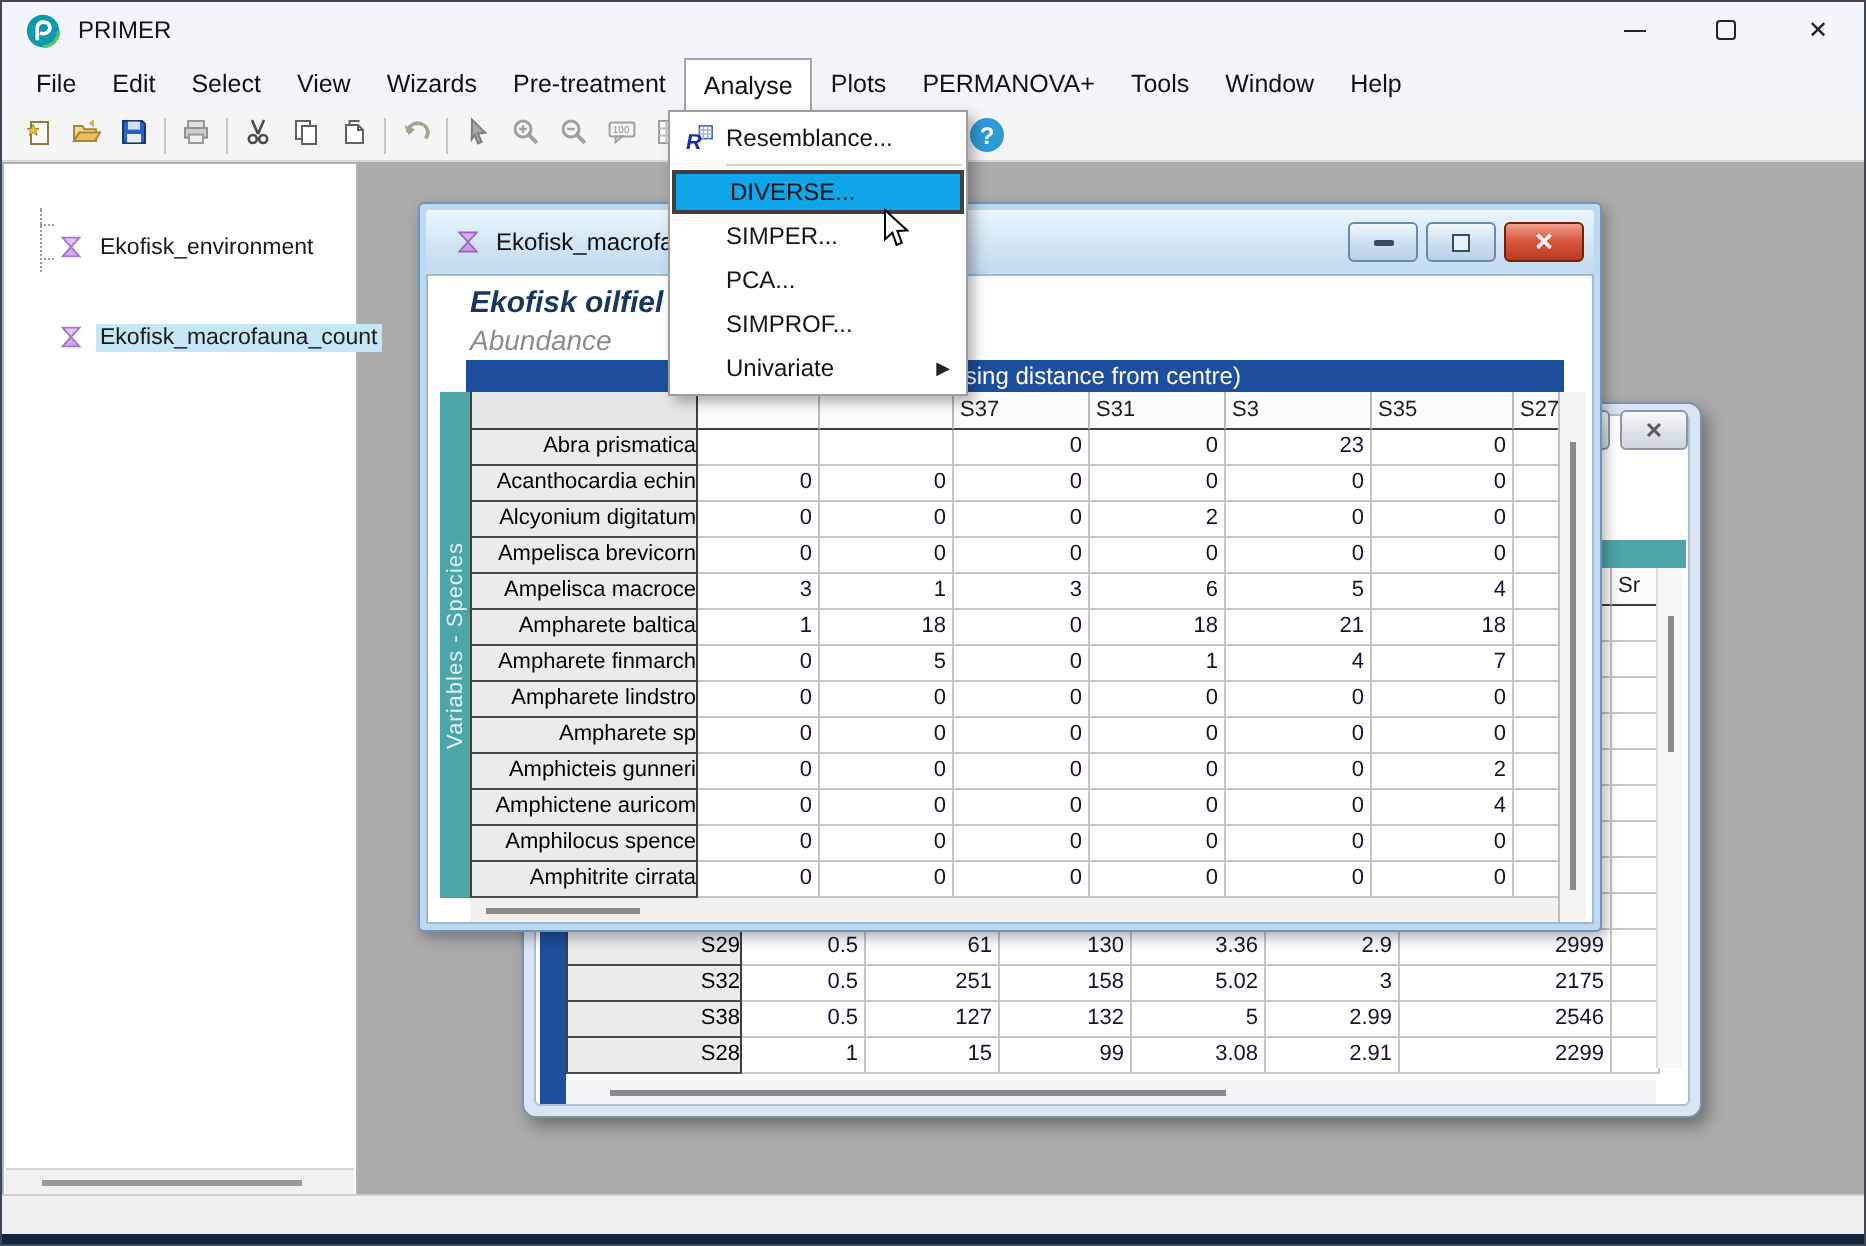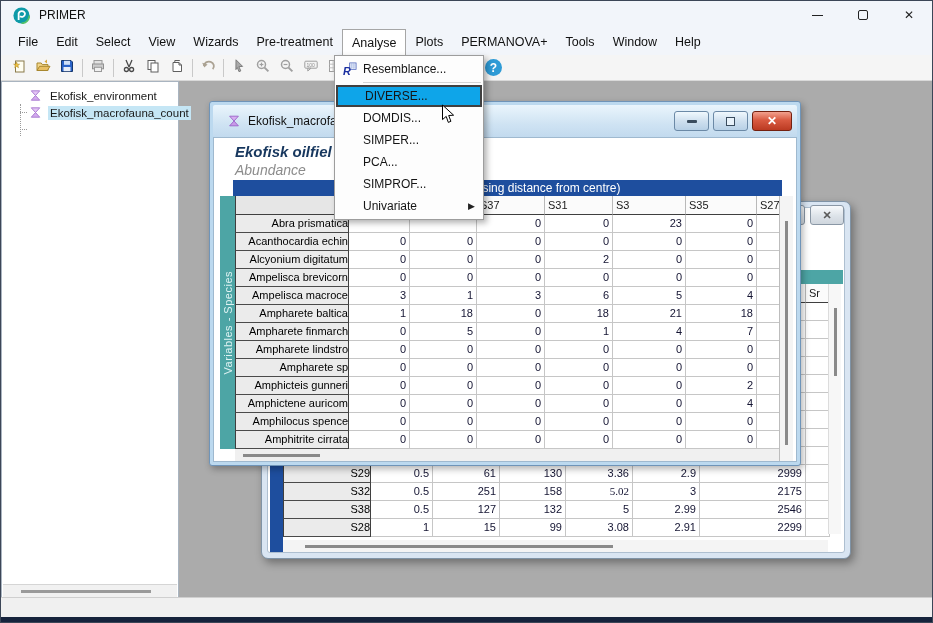--- a/index.html
+++ b/index.html
@@ -29,21 +29,21 @@
   .tool-spacer { width:138px; }
   .help-btn { width:17px; height:17px; border-radius:50%; background:#2e9bd6; color:#fff; font-weight:bold; font-size:12px; display:flex; align-items:center; justify-content:center; }
 
   
   .main { position:absolute; left:0; top:80px; width:100%; height:518px; background:#ababab; }
   .sidepanel { position:absolute; left:0; top:0; width:178px; height:518px; background:#fff; border:1px solid #a9b4c0; }
   .tree { padding-top:5px; position:relative; }
   .tree-row { height:17px; display:flex; align-items:center; font-size:11.5px; white-space:nowrap; }
   .tree-row .ticon { width:15px; height:15px; margin-right:5px; flex:none; }
   .tree-root { padding-left:12px; }
-  .tree-child { padding-left:26px; }
+  .tree-child { padding-left:26px;margin-top:28px; }
   .tree-child .tlabel { padding:1px 2px; }
   .tree-child.selected .tlabel { background:#c5e6f5; }
   .tree-vline { position:absolute; left:18px; top:22px; width:0; height:32px; border-left:1px dotted #9a9a9a; }
   .tree-hline { position:absolute; left:18px; width:7px; height:0; border-top:1px dotted #9a9a9a; }
   .panel-hscroll { position:absolute; left:1px; bottom:1px; width:174px; height:13px; background:#f1f1f1; border-top:1px solid #d5d5d5; }
   .panel-hscroll .thumb { position:absolute; left:18px; top:5px; width:130px; height:3px; background:#9a9a9a; }
 
   
   .statusbar { position:absolute; left:0; bottom:5px; width:100%; height:20px; background:#f0f0f0; border-top:1px solid #cfcfcf; }
   .bottomedge { position:absolute; left:0; bottom:0; width:100%; height:5px; background:#16233c; }
@@ -383,21 +383,21 @@
             <div class="td" style="width: 67px;">3.36</div>
             <div class="td" style="width: 67px;">2.9</div>
             <div class="td" style="width: 106px;">2999</div>
             <div class="td" style="width: 24px;"></div>
           </div>
           <div class="tr">
             <div class="td lab" style="width: 88px;">S32</div>
             <div class="td" style="width: 62px;">0.5</div>
             <div class="td" style="width: 67px;">251</div>
             <div class="td" style="width: 66px;">158</div>
-            <div class="td" style="width: 67px; font-family: Liberation Serif, serif;">5.02</div>
+            <div class="td" style="width: 67px;">5.02</div>
             <div class="td" style="width: 67px;">3</div>
             <div class="td" style="width: 106px;">2175</div>
             <div class="td" style="width: 24px;"></div>
           </div>
           <div class="tr">
             <div class="td lab" style="width: 88px;">S38</div>
             <div class="td" style="width: 62px;">0.5</div>
             <div class="td" style="width: 67px;">127</div>
             <div class="td" style="width: 66px;">132</div>
             <div class="td" style="width: 67px;">5</div>
@@ -623,24 +623,20 @@
         </span>
         <span class="dd-label">Resemblance...</span>
       </div>
       <div class="dd-sep"></div>
       <div class="dd-row hl">
         <span class="dd-icon"></span>
         <span class="dd-label">DIVERSE...</span>
       </div>
       <div class="dd-row">
         <span class="dd-icon"></span>
-        <span class="dd-label">DOMDIS...</span>
-      </div>
-      <div class="dd-row">
-        <span class="dd-icon"></span>
         <span class="dd-label">SIMPER...</span>
       </div>
       <div class="dd-row">
         <span class="dd-icon"></span>
         <span class="dd-label">PCA...</span>
       </div>
       <div class="dd-row">
         <span class="dd-icon"></span>
         <span class="dd-label">SIMPROF...</span>
       </div>

